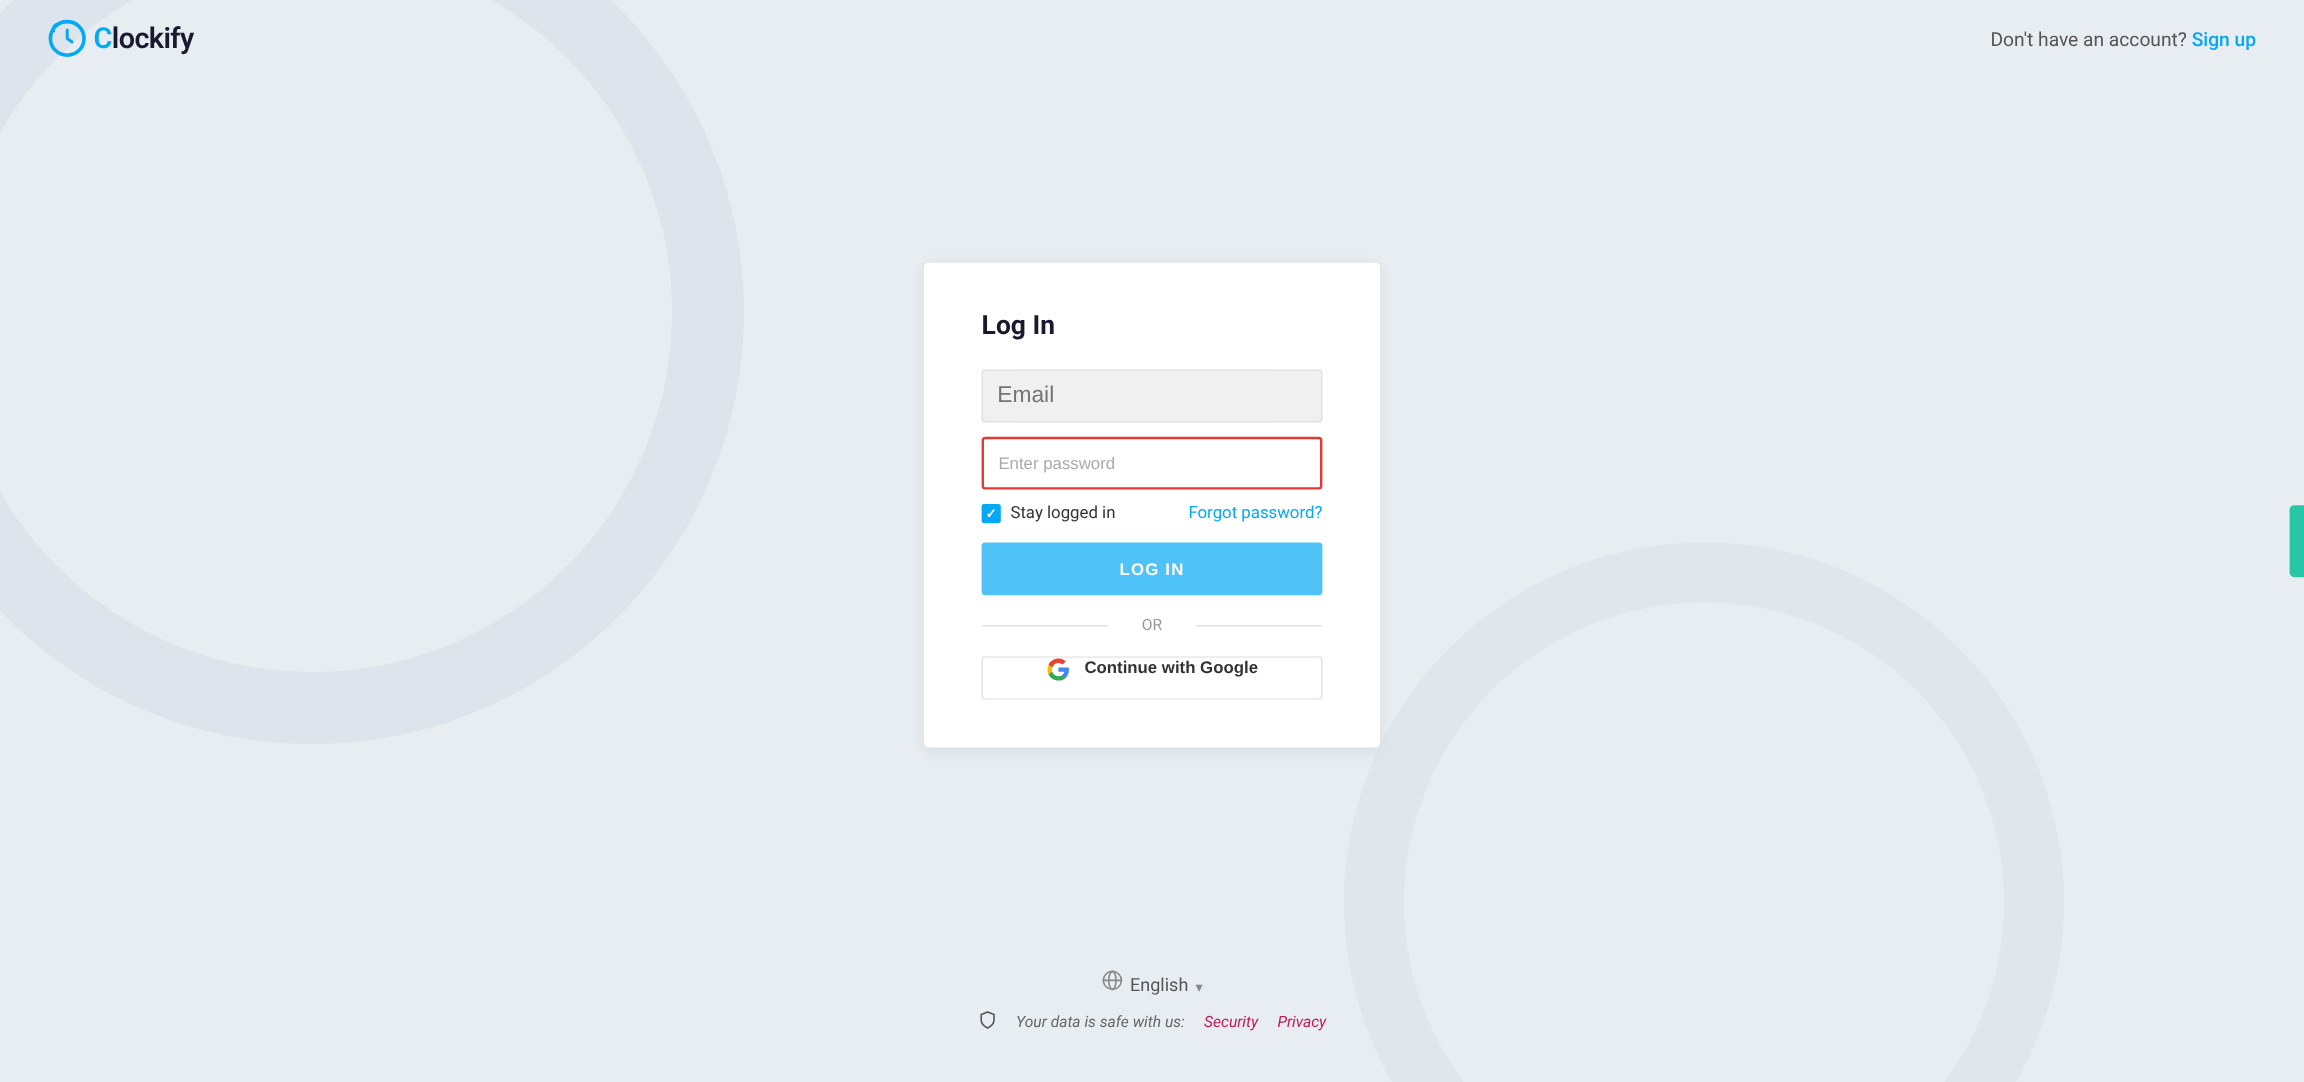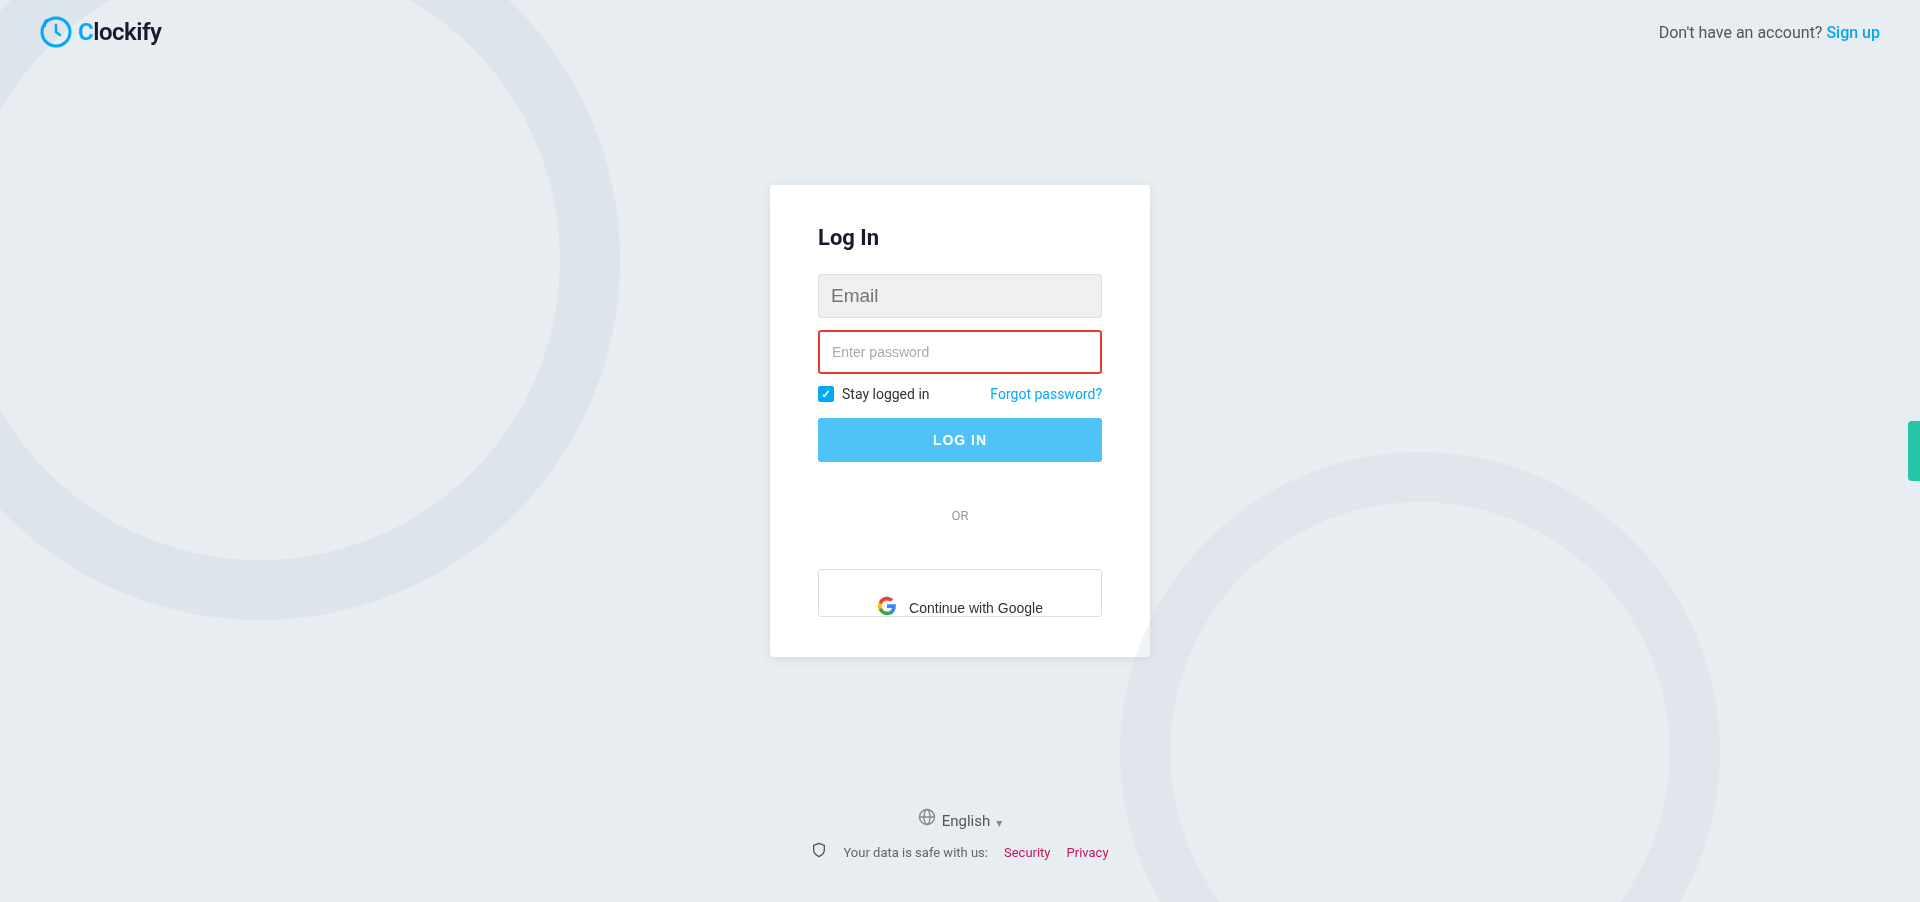--- a/index.html
+++ b/index.html
@@ -200,47 +200,47 @@
       letter-spacing: 1px;
       cursor: pointer;
       text-transform: uppercase;
     }
 
     .or-divider {
       display: flex;
       align-items: center;
       margin: 18px 0;
       gap: 28px;
-      flex-direction: column;
     }
 
     .or-line {
       flex: 1;
       height: 1px;
       background: #ddd;
     }
 
     .or-text {
       font-size: 13px;
       color: #999;
     }
 
     .google-button {
       width: 100%;
-      height: 48px;
+      height: 36px;
       border: 1px solid #ddd;
       border-radius: 3px;
       background: #fff;
       display: flex;
-      align-items: flex-end;
+      align-items: flex-start;
       justify-content: center;
       gap: 12px;
       cursor: pointer;
       font-size: 14px;
       color: #333;
+      font-weight: bold;
     }
 
     .google-icon {
       width: 20px;
       height: 20px;
     }
 
     
     .footer {
       position: absolute;
@@ -270,20 +270,21 @@
       font-size: 12px;
       color: #888;
     }
 
     .security-notice {
       display: flex;
       align-items: center;
       gap: 16px;
       font-size: 13px;
       color: #666;
+      font-style: italic;
     }
 
     .security-notice a {
       color: #be185d;
       text-decoration: none;
     }
 
     .shield-icon {
       color: #555;
       font-size: 15px;

